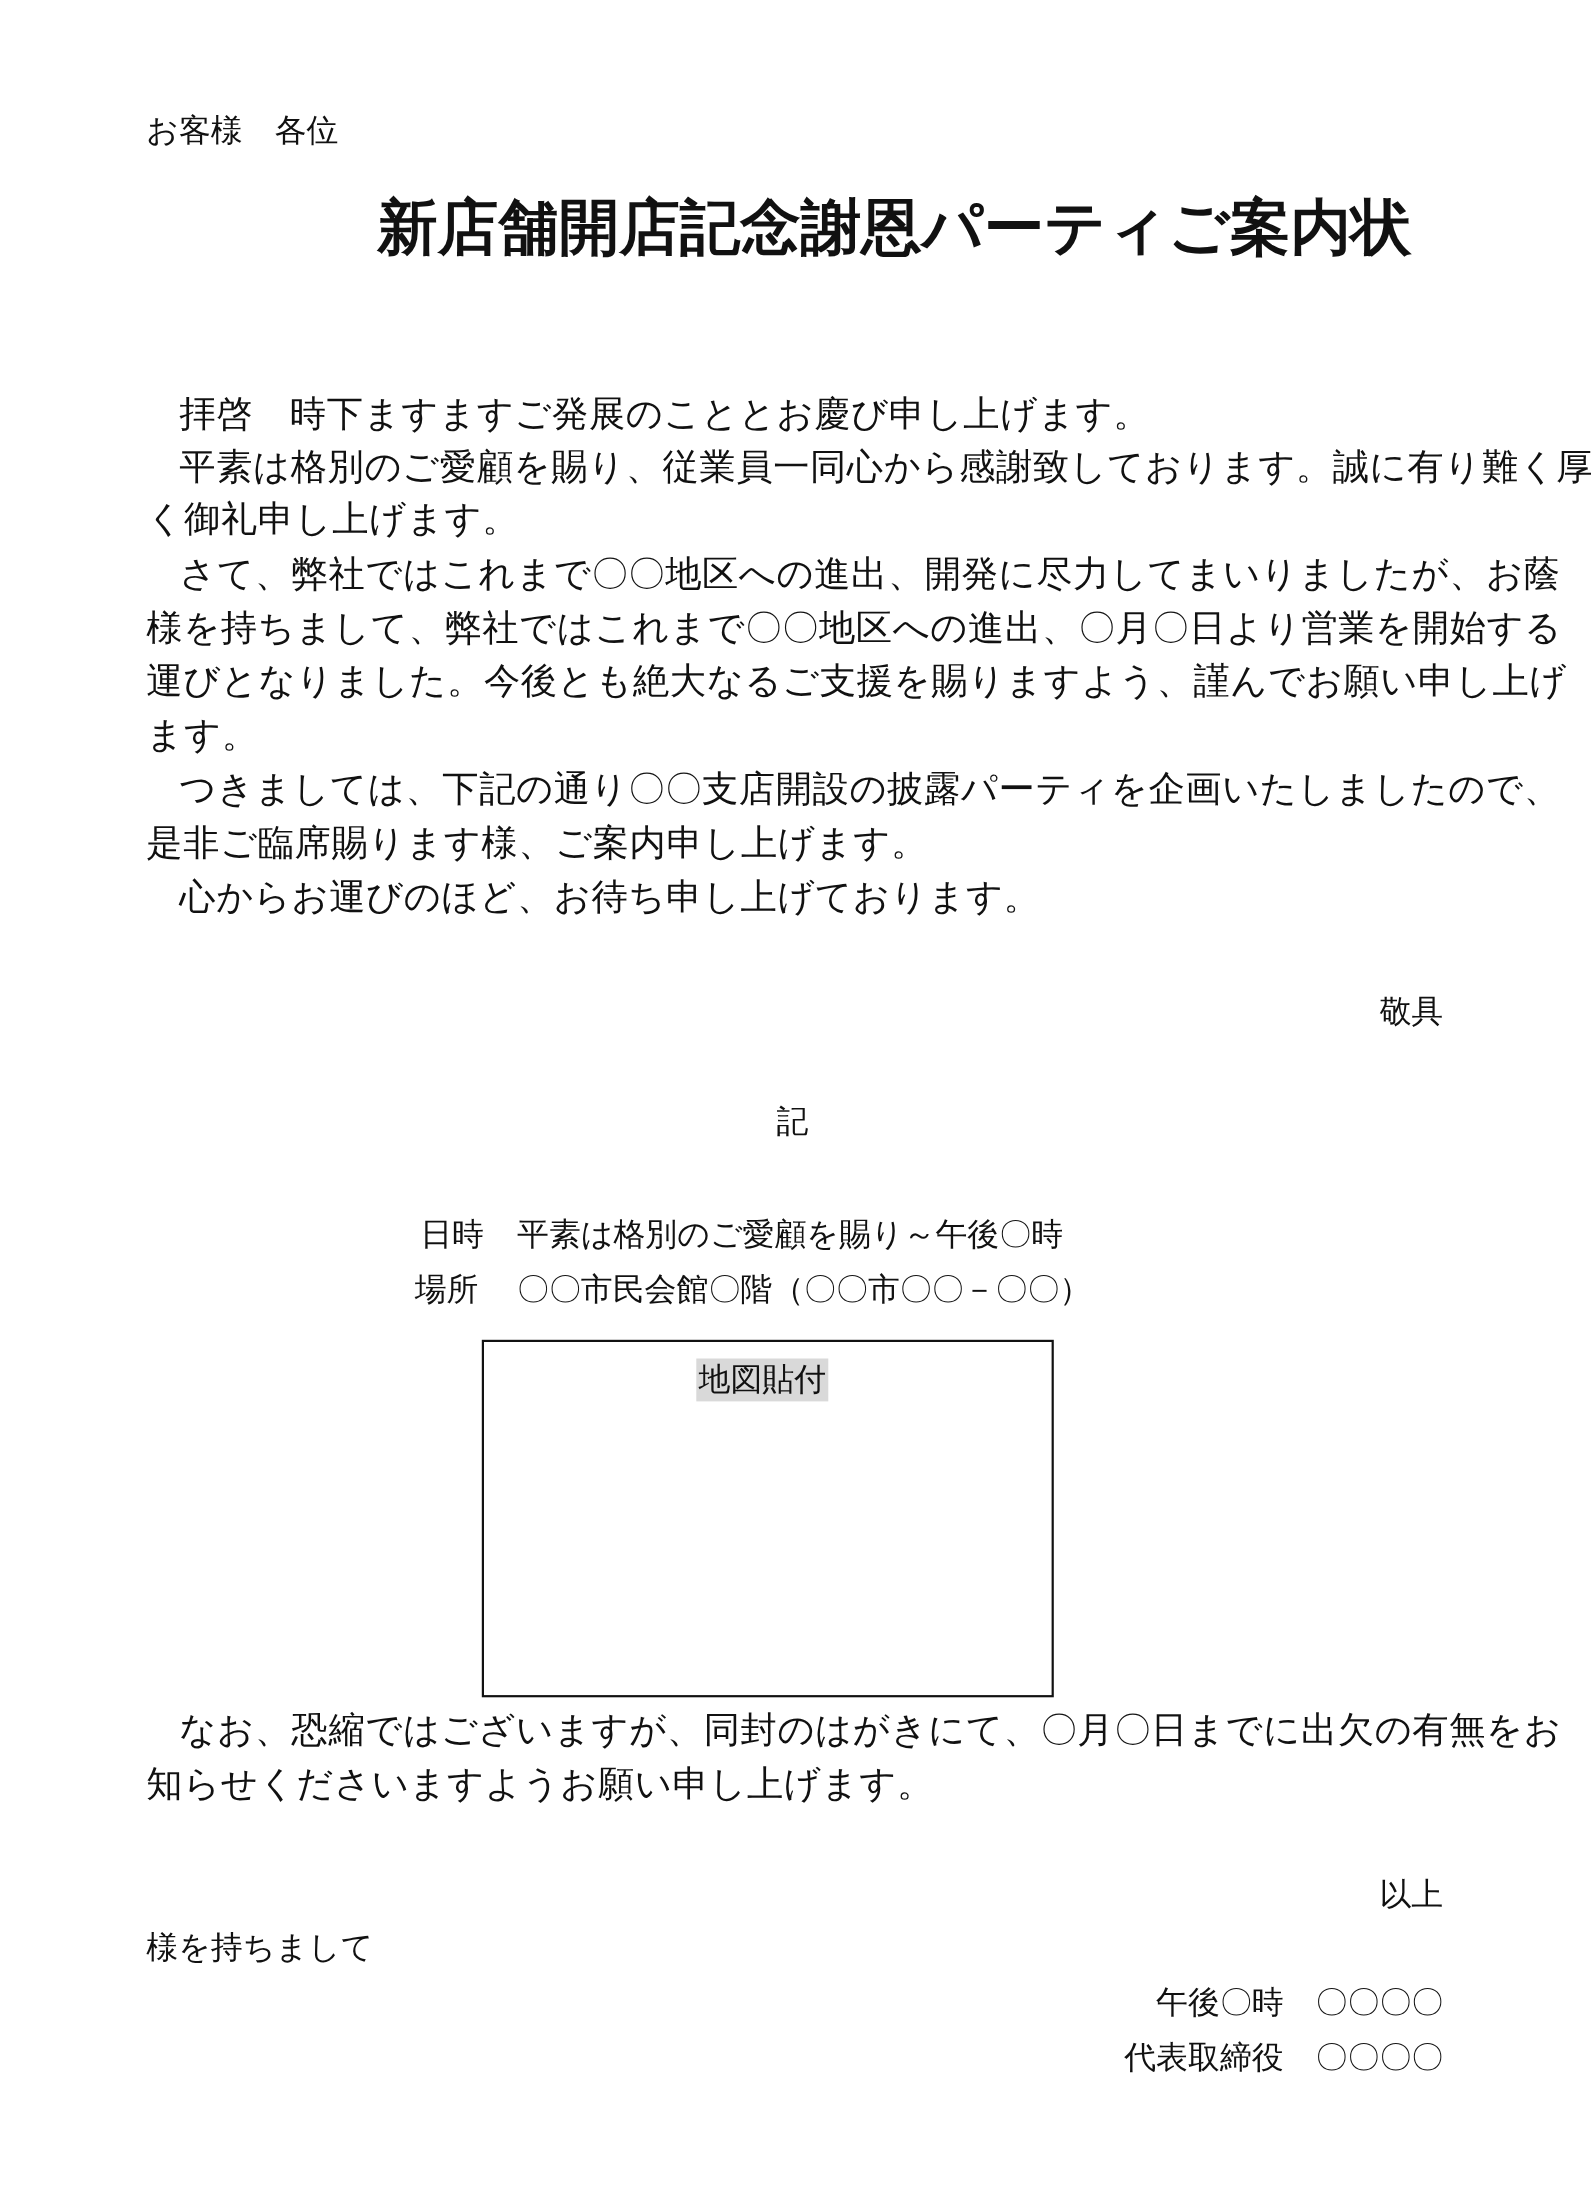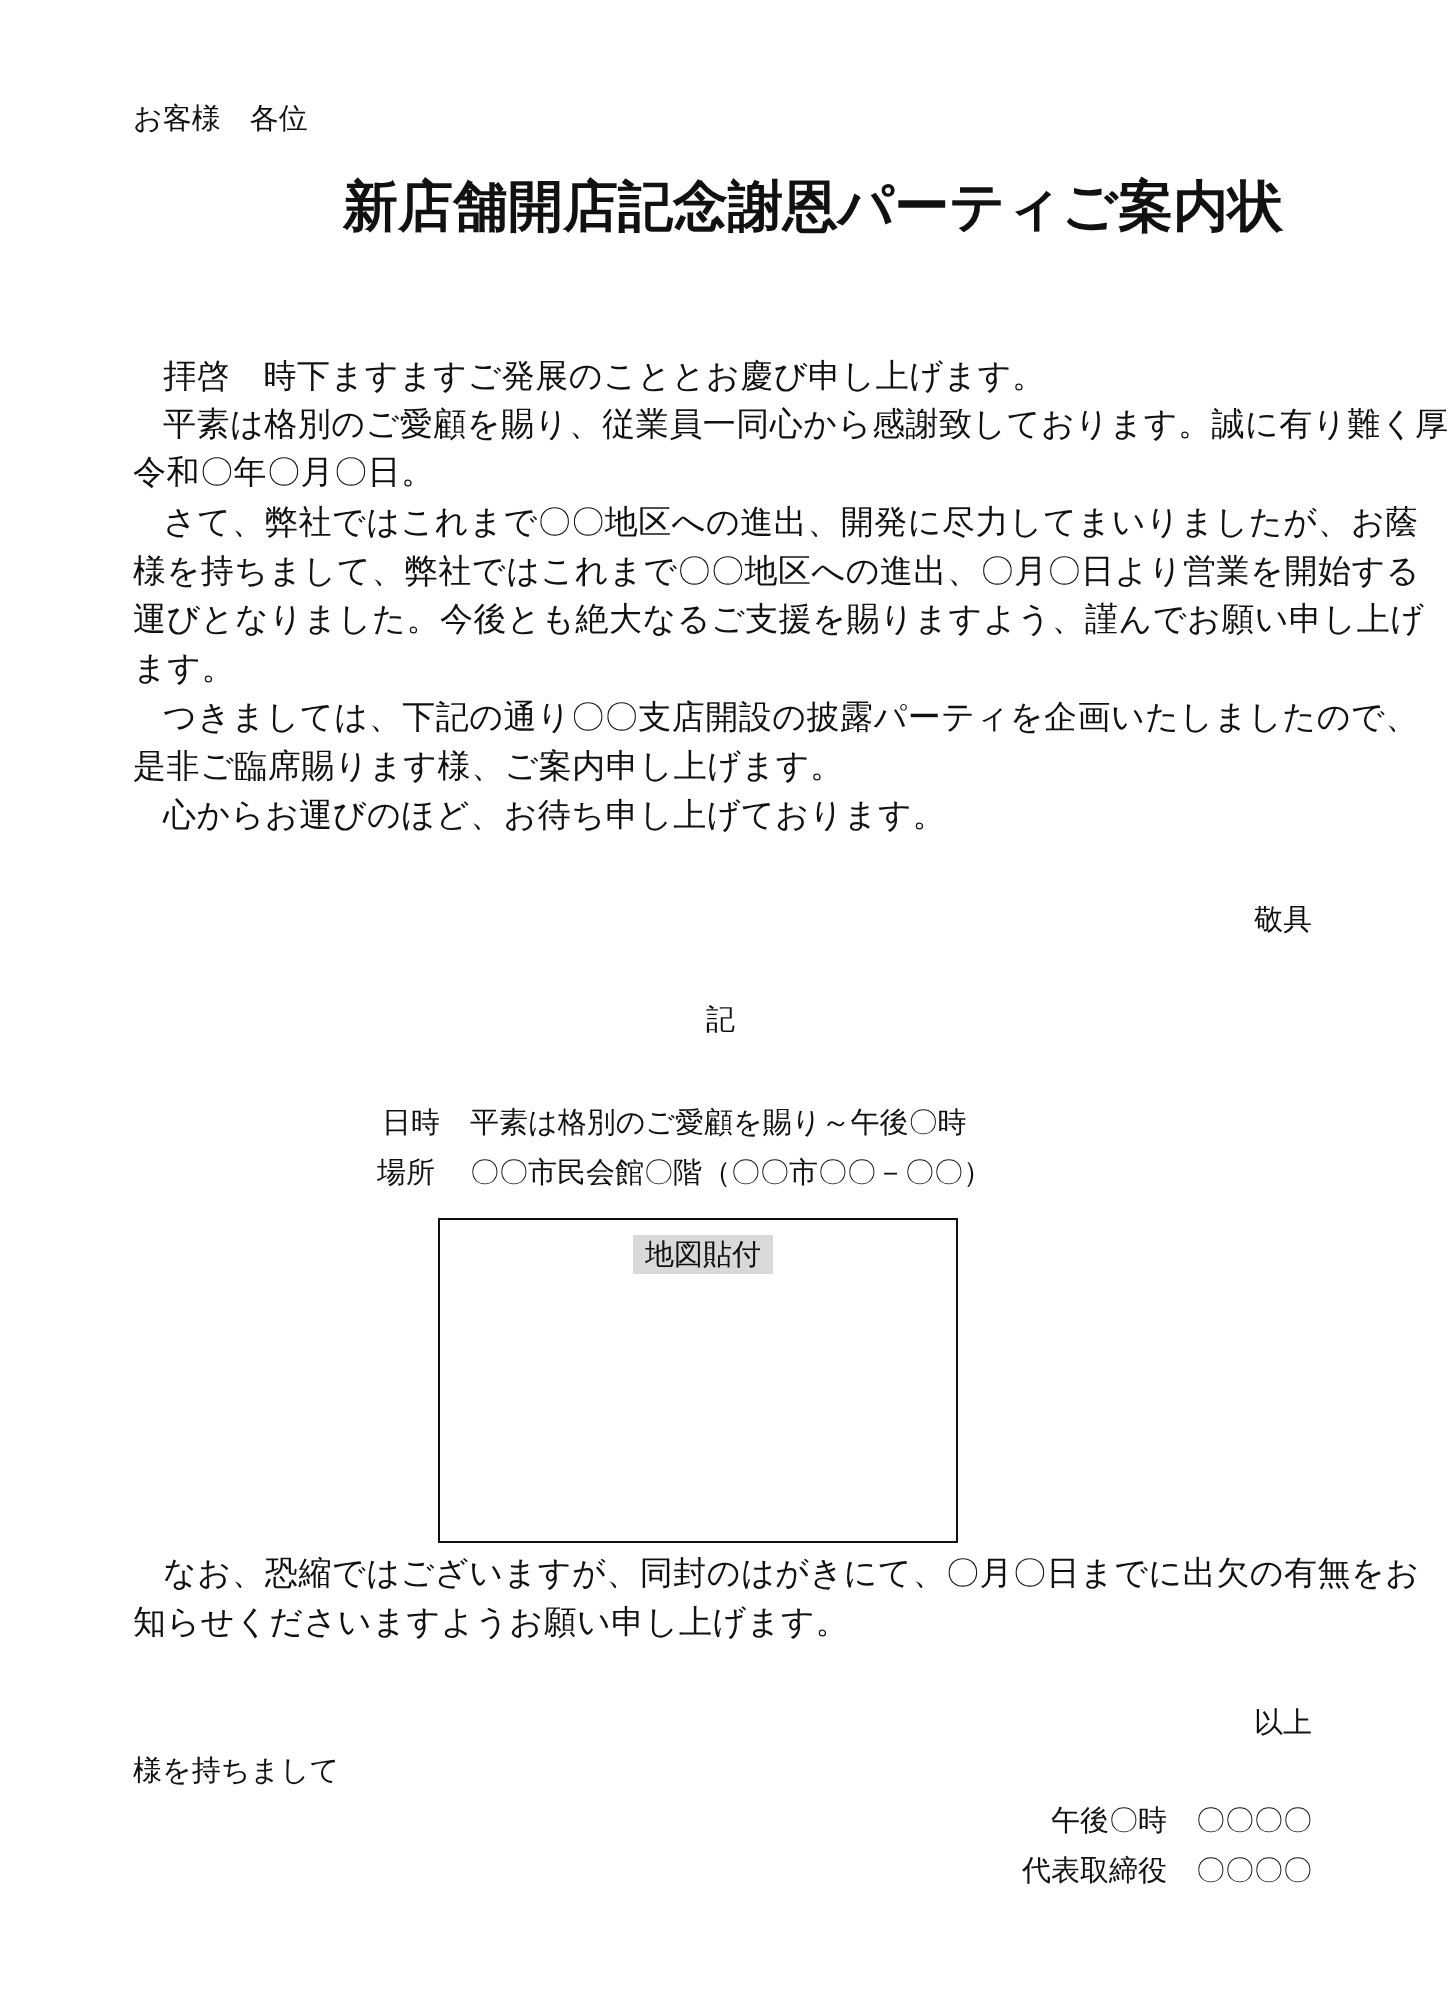--- a/index.html
+++ b/index.html
@@ -14,37 +14,37 @@
     .title { left: 343px; top: 178px; font-size: 55px; font-weight: bold; letter-spacing: 0px; }
     .body-line { left: 133px; font-size: 33px; letter-spacing: 0.5px; }
     .indent { left: 163px; }
     .right { right: 138px; margin-left: 48px; }
     .center-ki { left: 706px; top: 1005px; }
     .map-box {
       position: absolute; left: 438px; top: 1218px; width: 516px; height: 321px;
       border: 2px solid #111111;
     }
     .map-label {
-      position: absolute; left: 193px; top: 15px; padding: 5px 12px;
+      position: absolute; left: 193px; top: 15px; padding: 5px 2px;
       background: #d9d9d9; font-size: 29px; line-height: 1;
     }
   </style>
 </head>
 <body>
 
 <div>
 
   <div class="abs txt addressee">お客様　各位</div>
 
   <div class="abs title">新店舗開店記念謝恩パーティご案内状</div>
 
   <div>
     <div class="abs body-line indent" style="top:359px">拝啓　時下ますますご発展のこととお慶び申し上げます。</div>
     <div class="abs body-line indent" style="top:407px">平素は格別のご愛顧を賜り、従業員一同心から感謝致しております。誠に有り難く厚</div>
-    <div class="abs body-line" style="top:455px">令和〇年〇月〇日。</div>
+    <div class="abs body-line" style="top:455px">く御礼申し上げます。</div>
     <div class="abs body-line indent" style="top:505px">さて、弊社ではこれまで〇〇地区への進出、開発に尽力してまいりましたが、お蔭</div>
     <div class="abs body-line" style="top:554px">様を持ちまして、弊社ではこれまで〇〇地区への進出、〇月〇日より営業を開始する</div>
     <div class="abs body-line" style="top:602px">運びとなりました。今後とも絶大なるご支援を賜りますよう、謹んでお願い申し上げ</div>
     <div class="abs body-line" style="top:651px">ます。</div>
     <div class="abs body-line indent" style="top:700px">つきましては、下記の通り〇〇支店開設の披露パーティを企画いたしましたので、</div>
     <div class="abs body-line" style="top:749px">是非ご臨席賜ります様、ご案内申し上げます。</div>
     <div class="abs body-line indent" style="top:798px">心からお運びのほど、お待ち申し上げております。</div>
   </div>
 
   <div class="abs txt right" style="top:905px">敬具</div>

